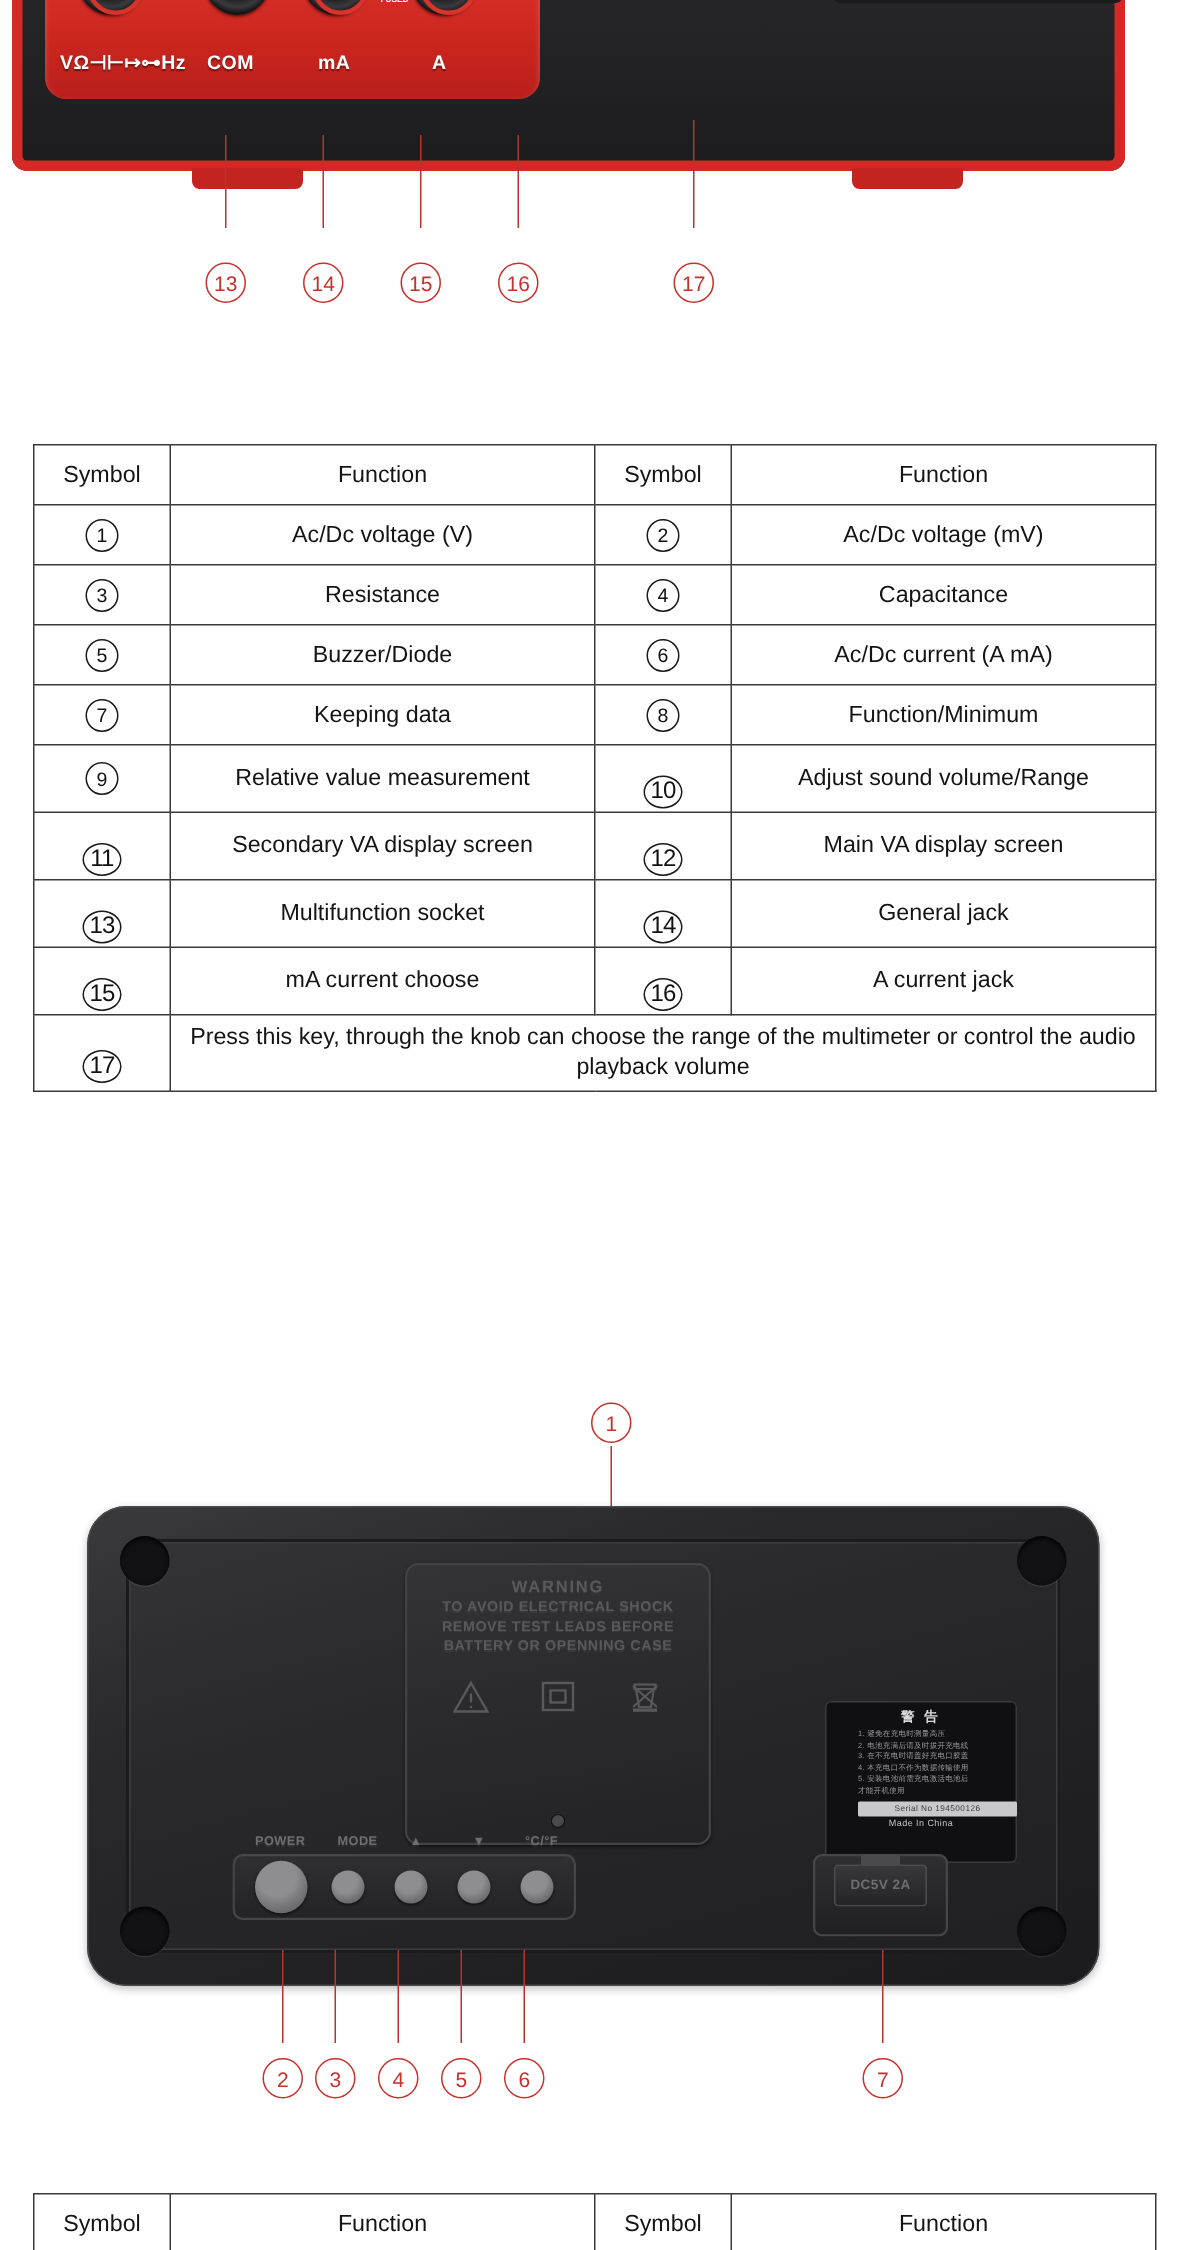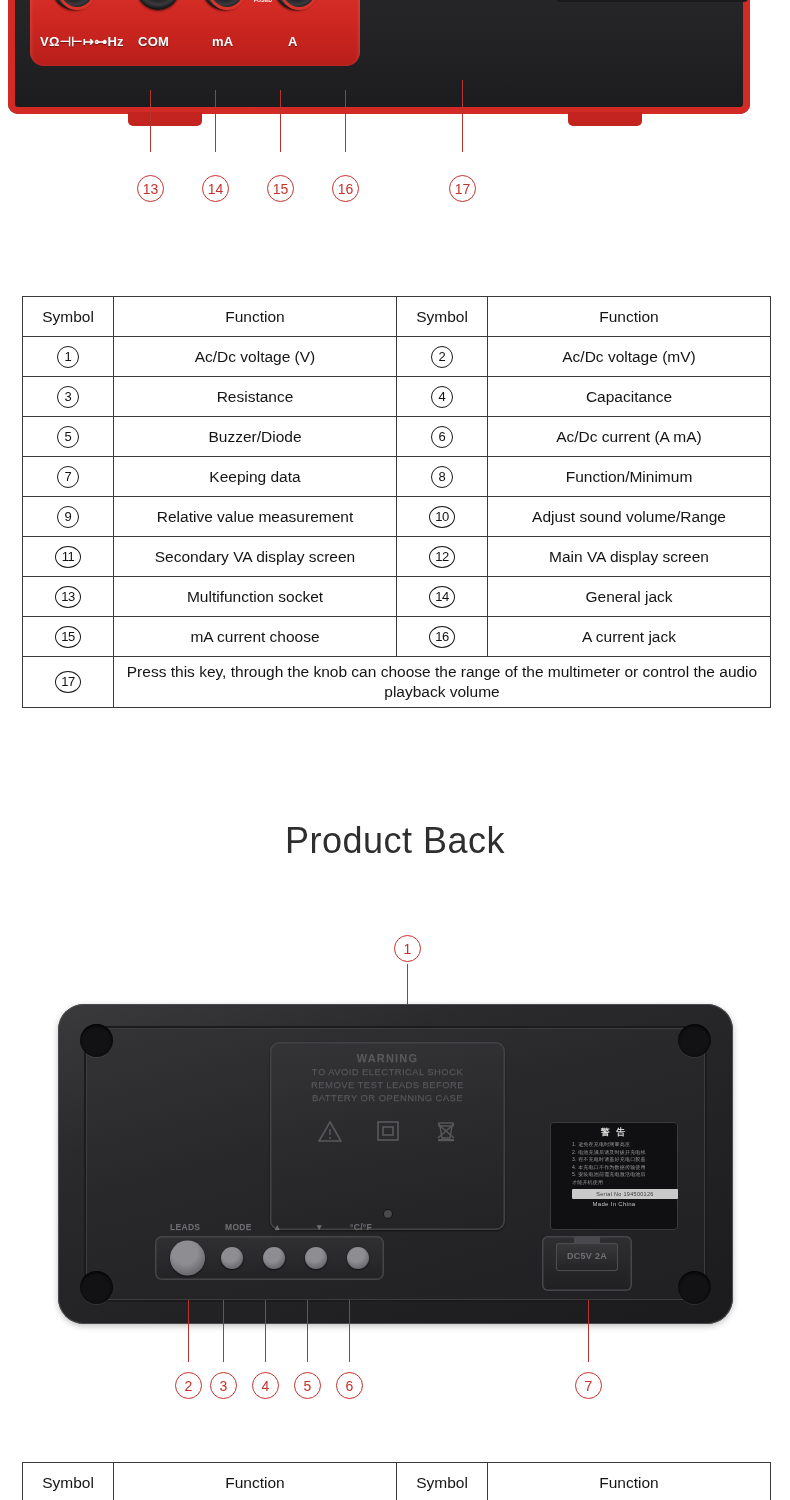--- a/index.html
+++ b/index.html
@@ -128,21 +128,21 @@
   .sym-circle {
     display: inline-flex;
     align-items: center; justify-content: center;
     width: 22px; height: 22px;
     border: 1.2px solid #1a1a1a;
     border-radius: 50%;
     font-size: 13px;
     line-height: 1;
     color: #111;
   }
-  .sym-circle.wide { width: 26px; font-size: 13px; letter-spacing: -.5px; }
+  .sym-circle.wide { width: 26px; font-size: 16px; letter-spacing: -.5px; margin-top: 18px; }
   .row-note td { font-size: 15.5px; line-height: 1.28; padding: 5px 8px; }
 
   
   .section-title {
     position: absolute;
     left: 0; right: 0;
     text-align: center;
     color: #2e2e2e;
     font-size: 36px;
     font-weight: normal;
@@ -171,54 +171,54 @@
   .corner-hole {
     position: absolute;
     width: 33px; height: 33px;
     border-radius: 50%;
     background: radial-gradient(circle at 45% 40%, #121214 0 55%, #0a0a0b 100%);
     box-shadow: inset 0 2px 3px rgba(0,0,0,.8), 0 1px 0 rgba(255,255,255,.08);
   }
   .battery-door {
     position: absolute;
     left: 212px; top: 38px;
-    width: 235px; height: 188px;
+    width: 204px; height: 188px;
     border-radius: 9px;
     background: linear-gradient(170deg,#343437 0%, #2b2b2e 45%, #232326 100%);
     box-shadow: inset 0 0 0 1.5px #434346, 0 1px 2px rgba(0,0,0,.5);
   }
   .warn-label {
     position: absolute;
     left: 8px; top: 10px; right: 8px;
     text-align: center;
     color: #59595c;
     font-family: "Liberation Sans", sans-serif;
     text-shadow: 0 1px 0 rgba(255,255,255,.06);
   }
   .warn-title { font-size: 11px; font-weight: bold; letter-spacing: 1.2px; }
-  .warn-line { font-size: 9.5px; letter-spacing: .4px; margin-top: 2px; font-weight: normal; }
+  .warn-line { font-size: 9.5px; letter-spacing: .4px; margin-top: 2px; font-weight: bold; }
   .warn-icons {
     position: absolute; left: 0; right: 0; top: 78px;
     display: flex; justify-content: center; gap: 34px;
   }
   .ico {
     width: 24px; height: 22px;
     position: relative;
   }
   .ico svg { display: block; }
   .screw {
     position: absolute;
     left: 50%; margin-left: -5px; bottom: 11px;
     width: 10px; height: 10px; border-radius: 50%;
     background: radial-gradient(circle at 40% 35%, #4a4a4d 0 45%, #2a2a2c 100%);
     box-shadow: inset 0 0 0 1px #141416;
   }
   .cn-label {
     position: absolute;
-    left: 492px; top: 118px;
+    left: 492px; top: 130px;
     width: 128px; height: 108px;
     background: #101012;
     border-radius: 4px;
     box-shadow: inset 0 0 0 1px #3a3a3c;
     padding: 4px 22px;
   }
   .cn-title {
     text-align: center; color: #d8d8d8;
     font-size: 9px; font-weight: bold; letter-spacing: 2px;
   }
@@ -397,21 +397,20 @@
         <td><span class="sym-circle wide">16</span></td>
         <td>A current jack</td>
       </tr>
       <tr class="row-note">
         <td><span class="sym-circle wide">17</span></td>
         <td colspan="3">Press this key, through the knob can choose the range of the multimeter or control the audio playback volume</td>
       </tr>
     </tbody>
   </table>
 
-  <div class="section-title" style="top:820px;">Product Back</div>
 
   <div class="callout" style="left:394px; top:935px;">1</div>
   <div class="leader" style="left:407px; top:964px; height:110px;"></div>
 
   <div class="back-photo">
     <div class="back-shell">
       <div class="back-inner"></div>
 
       <div class="corner-hole" style="left:22px;  top:20px;"></div>
       <div class="corner-hole" style="right:22px; top:20px;"></div>
@@ -466,21 +465,21 @@
         <div class="made-in">Made In China</div>
       </div>
 
       <div class="btn-strip">
         <div class="pbtn big" style="left:15px;"></div>
         <div class="pbtn sm" style="left:66px;"></div>
         <div class="pbtn sm" style="left:108px;"></div>
         <div class="pbtn sm" style="left:150px;"></div>
         <div class="pbtn sm" style="left:192px;"></div>
       </div>
-      <div class="btn-label" style="left:112px; top:218px;">LEADS</div>
+      <div class="btn-label" style="left:112px; top:218px;">POWER</div>
       <div class="btn-label" style="left:167px; top:218px;">MODE</div>
       <div class="btn-label" style="left:215px; top:218px;">▲</div>
       <div class="btn-label" style="left:257px; top:218px;">▼</div>
       <div class="btn-label" style="left:292px; top:218px;">°C/°F</div>
 
       <div class="dc-port">
         <div class="dc-plug">
           <div class="dc-tab"></div>
           <div class="dc-text">DC5V 2A</div>
         </div>

